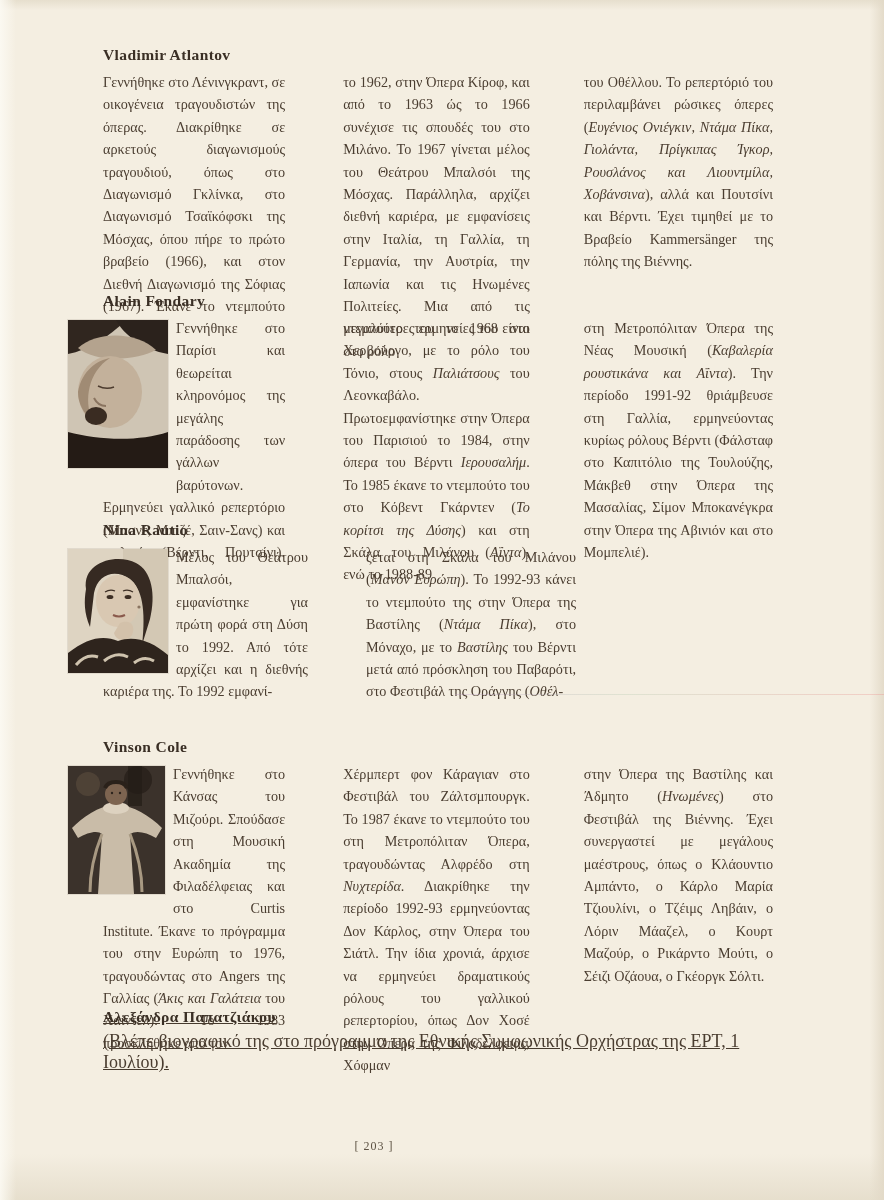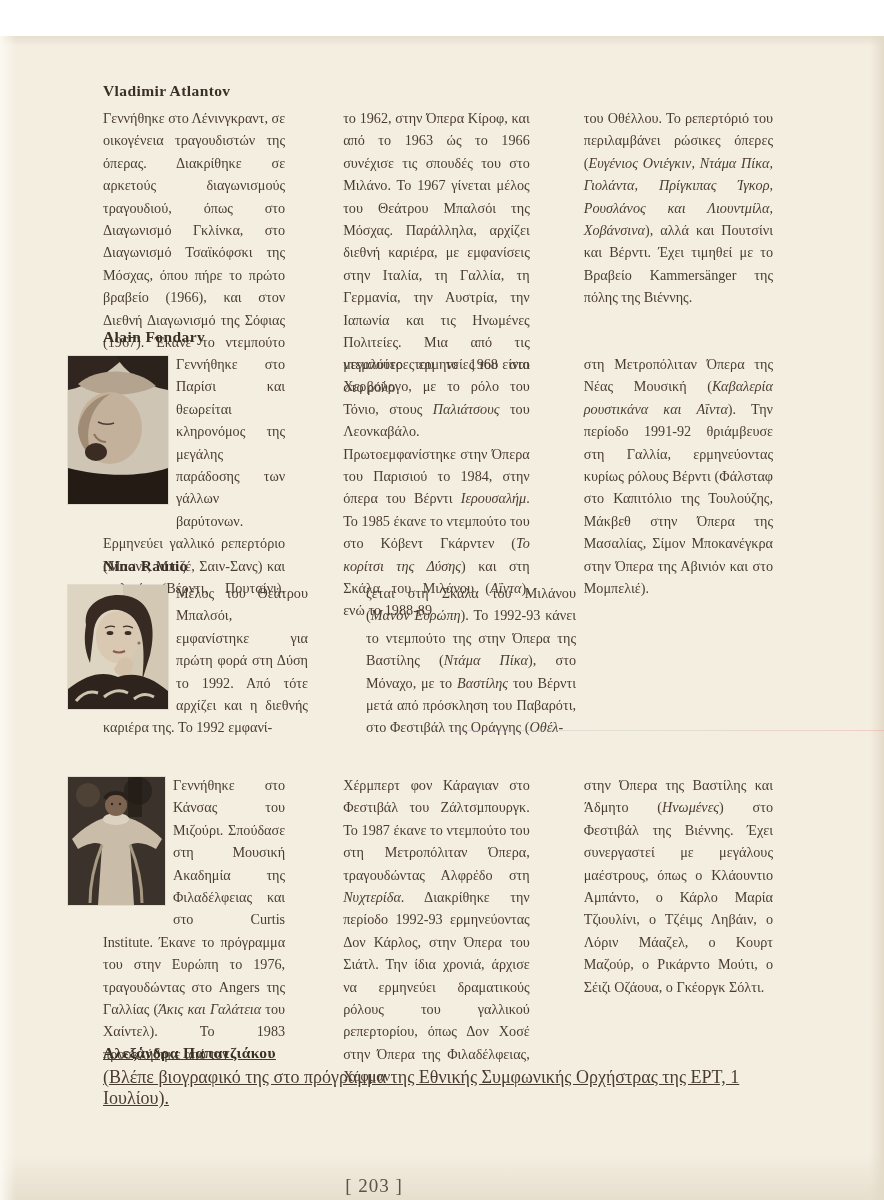--- a/index.html
+++ b/index.html
@@ -8,21 +8,20 @@
     font-family:"Liberation Serif", serif; color:#463a2d;
   }
   .page {
     position:absolute; inset:0;
     background:
       linear-gradient(90deg, rgba(252,250,243,.9) 0px, rgba(252,250,243,0) 16px),
       linear-gradient(270deg, rgba(226,217,199,.9) 0px, rgba(226,217,199,0) 14px),
       linear-gradient(180deg, rgba(228,220,202,.85) 0px, rgba(228,220,202,0) 10px),
       linear-gradient(0deg, rgba(229,221,203,.9) 0px, rgba(229,221,203,0) 46px),
       #f4eee1;
-    margin-top: 36px;
   }
   .section { position:absolute; left:103px; width:670px; }
   .entry-heading {
     font-weight:bold; font-size:15.5px; letter-spacing:.4px; color:#3a2f25;
     margin:0 0 7px 0;
   }
   .cols { display:flex; align-items:flex-start;gap:36px; }
   .col {
     font-size:14.2px; line-height:22.4px; text-align:justify;
     text-justify:inter-word; color:#4a3d30;
@@ -38,21 +37,21 @@
   }
   .photo svg { display:block; width:100%; height:100%; }
   .photo-fondary { width:100px; height:148px; }
   .photo-rautio  { width:100px; height:124px; }
   .photo-cole    { width:97px;  height:128px; }
   .footer-entry { position:absolute; left:103px; top:1008px; width:700px;text-decoration:underline; }
   .footer-name { font-weight:bold; font-size:15.5px; letter-spacing:.4px; color:#3a2f25; margin:0 0 5px 0; }
   .footer-note { font-size:18px; color:#4a3d30; }
   .page-number {
     position:absolute; left:0; top:1139px; width:748px; text-align:center;
-    font-size:19px; letter-spacing:1px; color:#5d5243;
+    font-size:12px; letter-spacing:1px; color:#5d5243;
   }
   .artifact-line {
     position:absolute; top:694px; left:455px; width:429px; height:1px;
     background:linear-gradient(90deg, rgba(190,150,200,.30), rgba(160,190,160,.25) 40%, rgba(235,130,130,.30));
     pointer-events:none;
   }
 </style>
 </head>
 <body>
 
@@ -112,20 +111,21 @@
             <circle cx="71" cy="58" r="1.6" fill="#8a7460"></circle>
           </svg>
         </span>
         <span><span>Μέλος του Θεάτρου Μπαλσόι, εμφανίστηκε για πρώτη φορά στη Δύση το 1992. Από τότε αρχίζει και η διεθνής καριέρα της. Το 1992 εμφανί-</span></span>
       </div>
       <div class="col"><span>ζεται στη Σκάλα του Μιλάνου (</span><span class="it">Μανόν Ευρώπη</span><span>). Το 1992-93 κάνει το ντεμπούτο της στην Όπερα της Βαστίλης (</span><span class="it">Ντάμα Πίκα</span><span>), στο Μόναχο, με το </span><span class="it">Βαστίλης</span><span> του Βέρντι μετά από πρόσκληση του Παβαρότι, στο Φεστιβάλ της Οράγγης (</span><span class="it">Οθέλ-</span></div>
     </div>
   </div>
 
   <div class="section" style="top:738px;">
+    <h3 class="entry-heading">Vinson Cole</h3>
     <div class="cols">
       <div class="col">
         <span class="photo photo-cole" role="img" aria-label="black-and-white stage photo of Vinson Cole in costume with wreath, arms spread">
           <svg viewBox="0 0 97 128" xmlns="http://www.w3.org/2000/svg">
             <rect width="97" height="128" fill="#3b322b"></rect>
             <circle cx="20" cy="18" r="12" fill="#544639" opacity="0.8"></circle>
             <circle cx="70" cy="14" r="14" fill="#2b231d"></circle>
             <rect x="60" y="0" width="14" height="40" fill="#241c17" opacity="0.7"></rect>
             <path d="M48 38 C30 40 14 52 4 62 L10 72 C20 66 30 64 34 68 L30 128 L66 128 L62 68 C68 64 78 66 88 72 L94 62 C82 50 66 40 48 38 Z" fill="#c9bca8"></path>
             <path d="M34 68 C26 88 22 108 22 126 M62 68 C70 88 74 108 74 126" stroke="#a89982" stroke-width="3" fill="none"></path>

